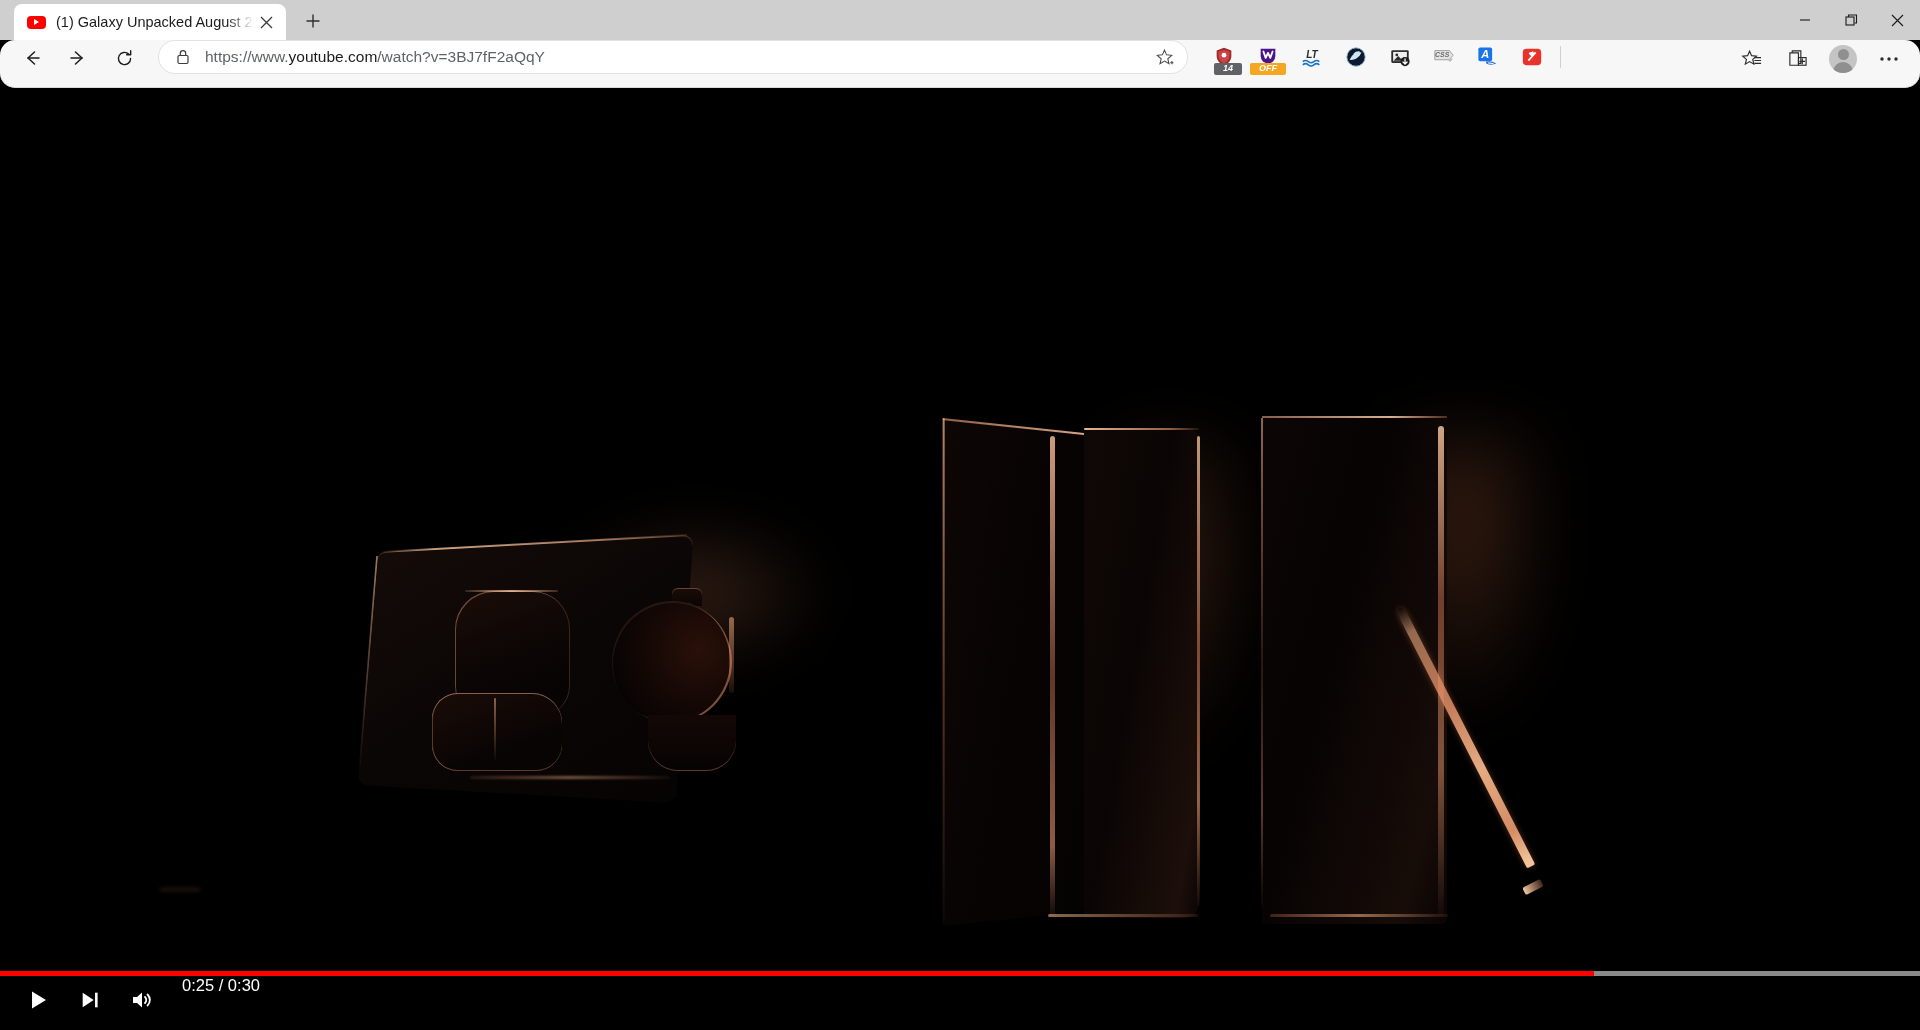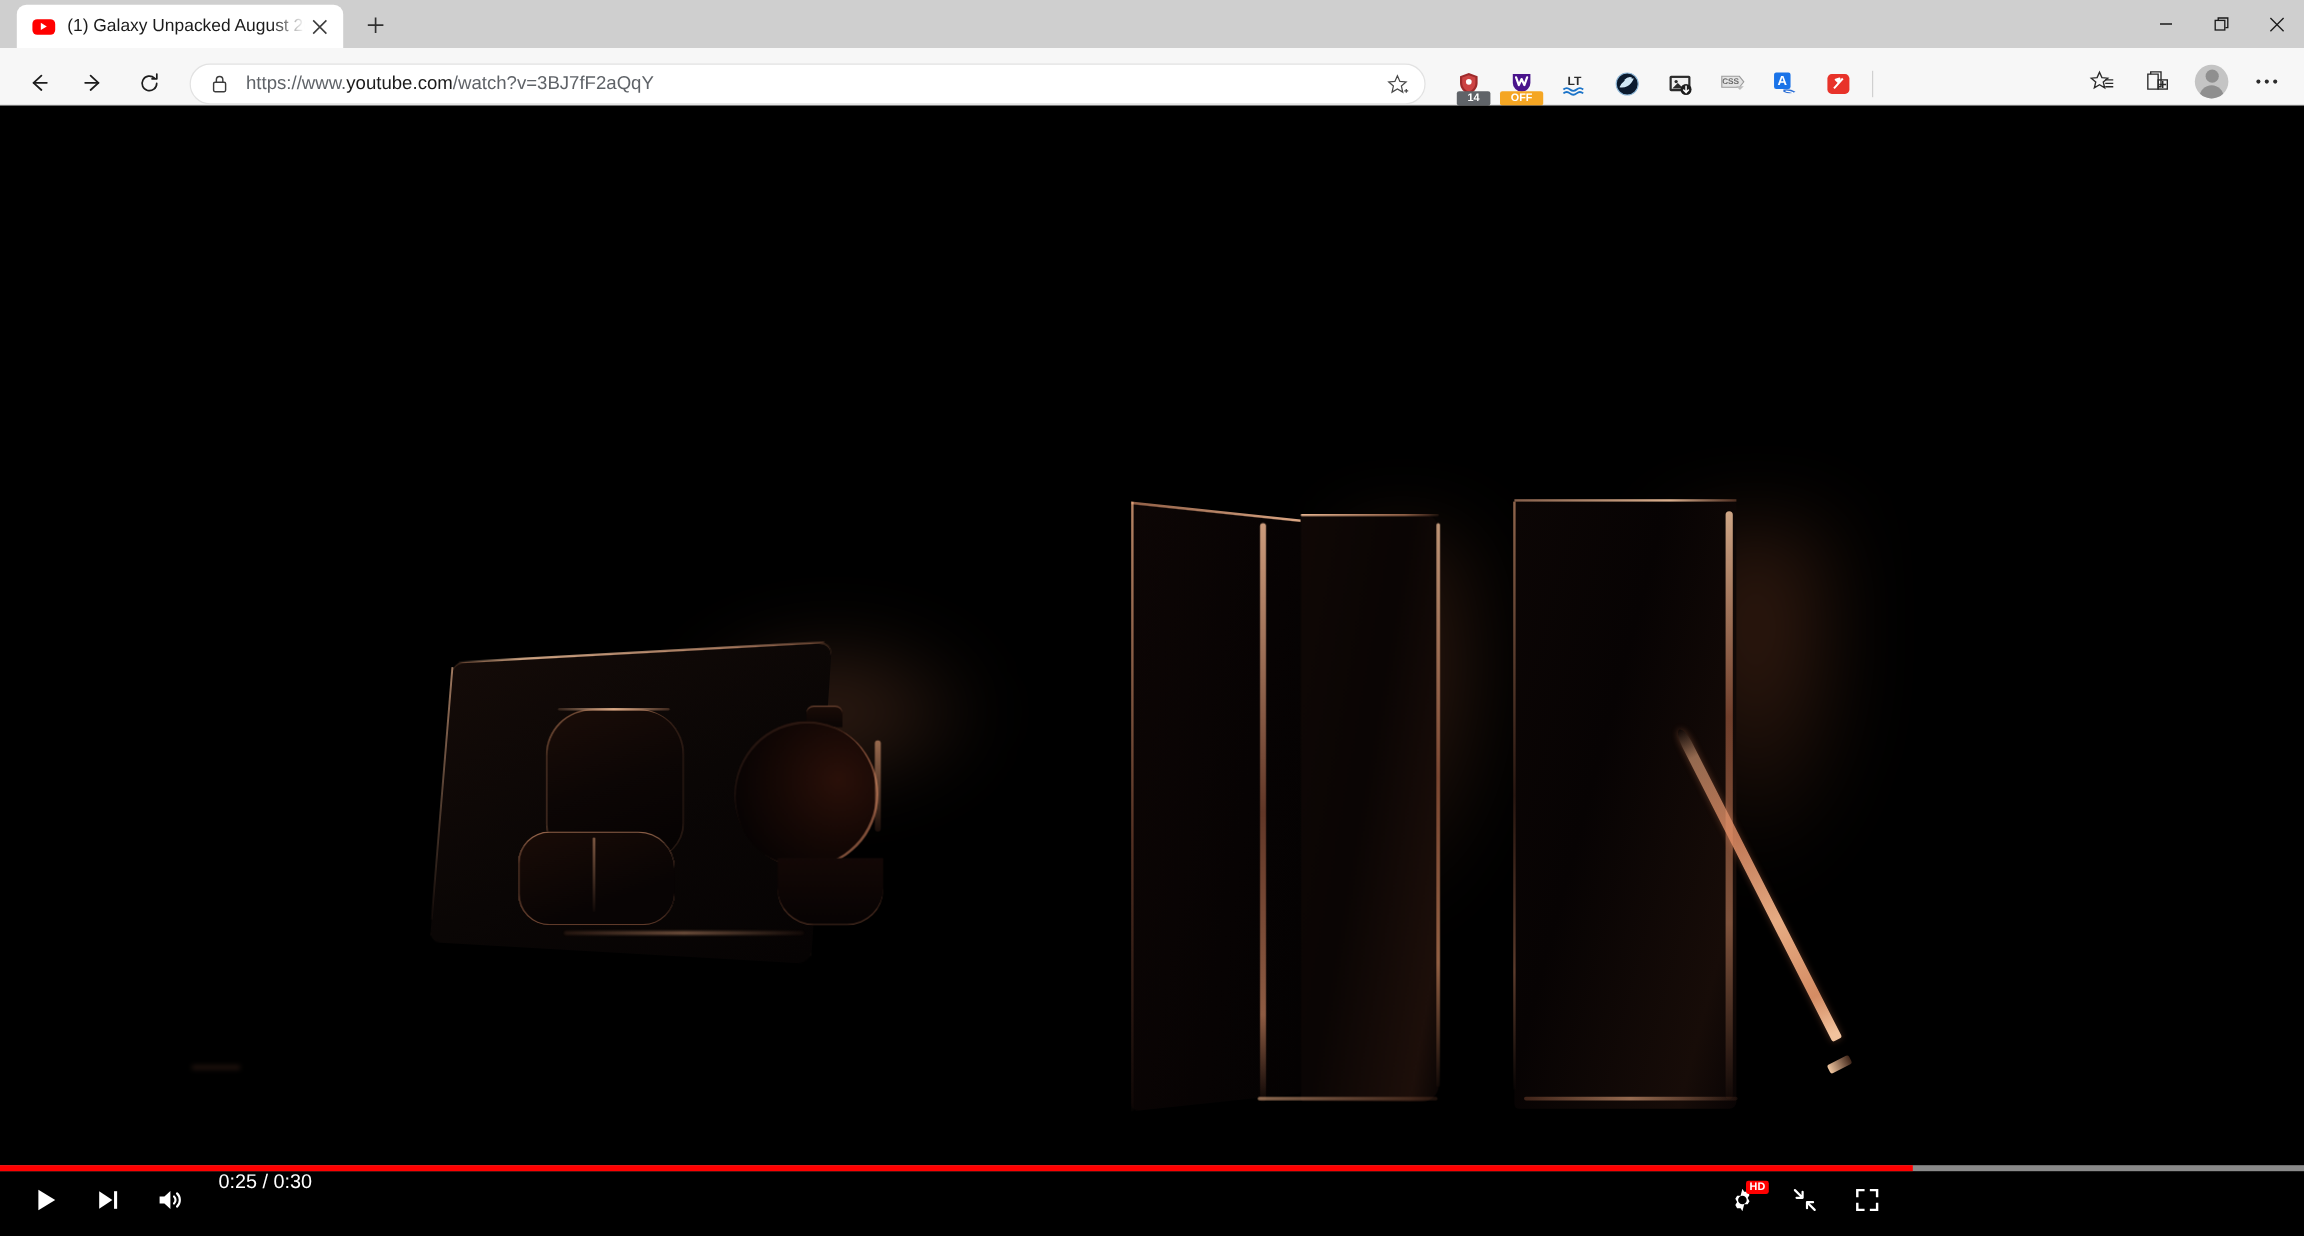--- a/index.html
+++ b/index.html
@@ -65,22 +65,23 @@
   }
   .wc-btn {
     width:46px;height:40px;display:flex;align-items:center;justify-content:center;
     color:#1a1a1a;
   }
 
   
   .toolbar {
     position:absolute; left:0; top:40px; width:1920px; height:48px;
     background:#f7f7f7;
-    display:flex; align-items:flex-end;
+    display:flex; align-items:flex-start;
     border-bottom:1px solid #d9d9d9;
+    border-radius:15px;
   }
   .nav-btn {
     width:36px;height:36px;margin-left:10px;
     display:flex;align-items:center;justify-content:center;
     color:#1d1d1d; border-radius:4px;
   }
   .nav-btn:first-child { margin-left:14px; }
 
   .omnibox {
     margin-left:16px;
@@ -96,21 +97,21 @@
     font-size:15.5px; color:#5f6368;
     white-space:nowrap; overflow:hidden;
   }
   .url-text .host { color:#1b1b1b; }
   .fav-star { width:26px;height:26px;display:flex;align-items:center;justify-content:center;color:#4a4a4a;}
 
   .ext-bar { display:flex; align-items:center; margin-left:14px; }
   .ext {
     width:34px;height:34px;margin:0 5px;
     display:flex;align-items:center;justify-content:center;
-    position:relative; border-radius:4px;
+    position:relative; border-radius:4px;font-style:italic;
   }
   .badge {
     position:absolute; right:-1px; bottom:-1px;
     font-size:9px; font-weight:bold; color:#fff;
     padding:1px 9px; border-radius:2px; line-height:1.1;
   }
   .badge.gray { background:#5f6368; }
   .badge.orange { background:#f5a623; color:#fff; }
   .sep { width:1px;height:22px;background:#d0d0d0;margin:0 6px; }
 
@@ -580,35 +581,16 @@
       </div>
       <div class="ctl">
         <svg width="24" height="24" viewBox="0 0 24 24">
             <path d="M3 9 H7 L12 4.5 V19.5 L7 15 H3 Z" fill="#fff"></path>
             <path d="M15 9 a4.2 4.2 0 0 1 0 6" stroke="#fff" stroke-width="1.8" fill="none" stroke-linecap="round"></path>
             <path d="M17.5 6.5 a7.6 7.6 0 0 1 0 11" stroke="#fff" stroke-width="1.8" fill="none" stroke-linecap="round"></path>
           </svg>
       </div>
       <div class="time">0:25 / 0:30</div>
 
-      <div class="ctl-right">
-        <div class="ctl ctl-rel">
-          <svg width="24" height="24" viewBox="0 0 24 24">
-              <path d="M12 8.4 a3.6 3.6 0 1 0 0 7.2 a3.6 3.6 0 0 0 0 -7.2 Z M12 2.6 l1.5 2.6 h2.9 l1.5 2.6 l-1.5 2.6 l1.5 2.6 l-1.5 2.6 h-2.9 L12 21.4 l-1.5 -2.6 H7.6 L6.1 16.2 l1.5 -2.6 L6.1 11 l1.5 -2.6 h2.9 Z" fill="#fff"></path>
-            </svg>
-          <span class="hd-badge">HD</span>
-        </div>
-        <div class="ctl">
-          <svg width="22" height="22" viewBox="0 0 24 24">
-              <path d="M3 3 L10 10 M10 4.5 V10 H4.5" stroke="#fff" stroke-width="2" fill="none" stroke-linecap="round" stroke-linejoin="round"></path>
-              <path d="M21 21 L14 14 M14 19.5 V14 H19.5" stroke="#fff" stroke-width="2" fill="none" stroke-linecap="round" stroke-linejoin="round"></path>
-            </svg>
-        </div>
-        <div class="ctl">
-          <svg width="22" height="22" viewBox="0 0 24 24">
-              <path d="M3 8.5 V3 H8.5 M15.5 3 H21 V8.5 M21 15.5 V21 H15.5 M8.5 21 H3 V15.5" stroke="#fff" stroke-width="2.2" fill="none" stroke-linecap="square"></path>
-            </svg>
-        </div>
-      </div>
     </div>
   </div>
 
 </div>
 
 </body></html>

